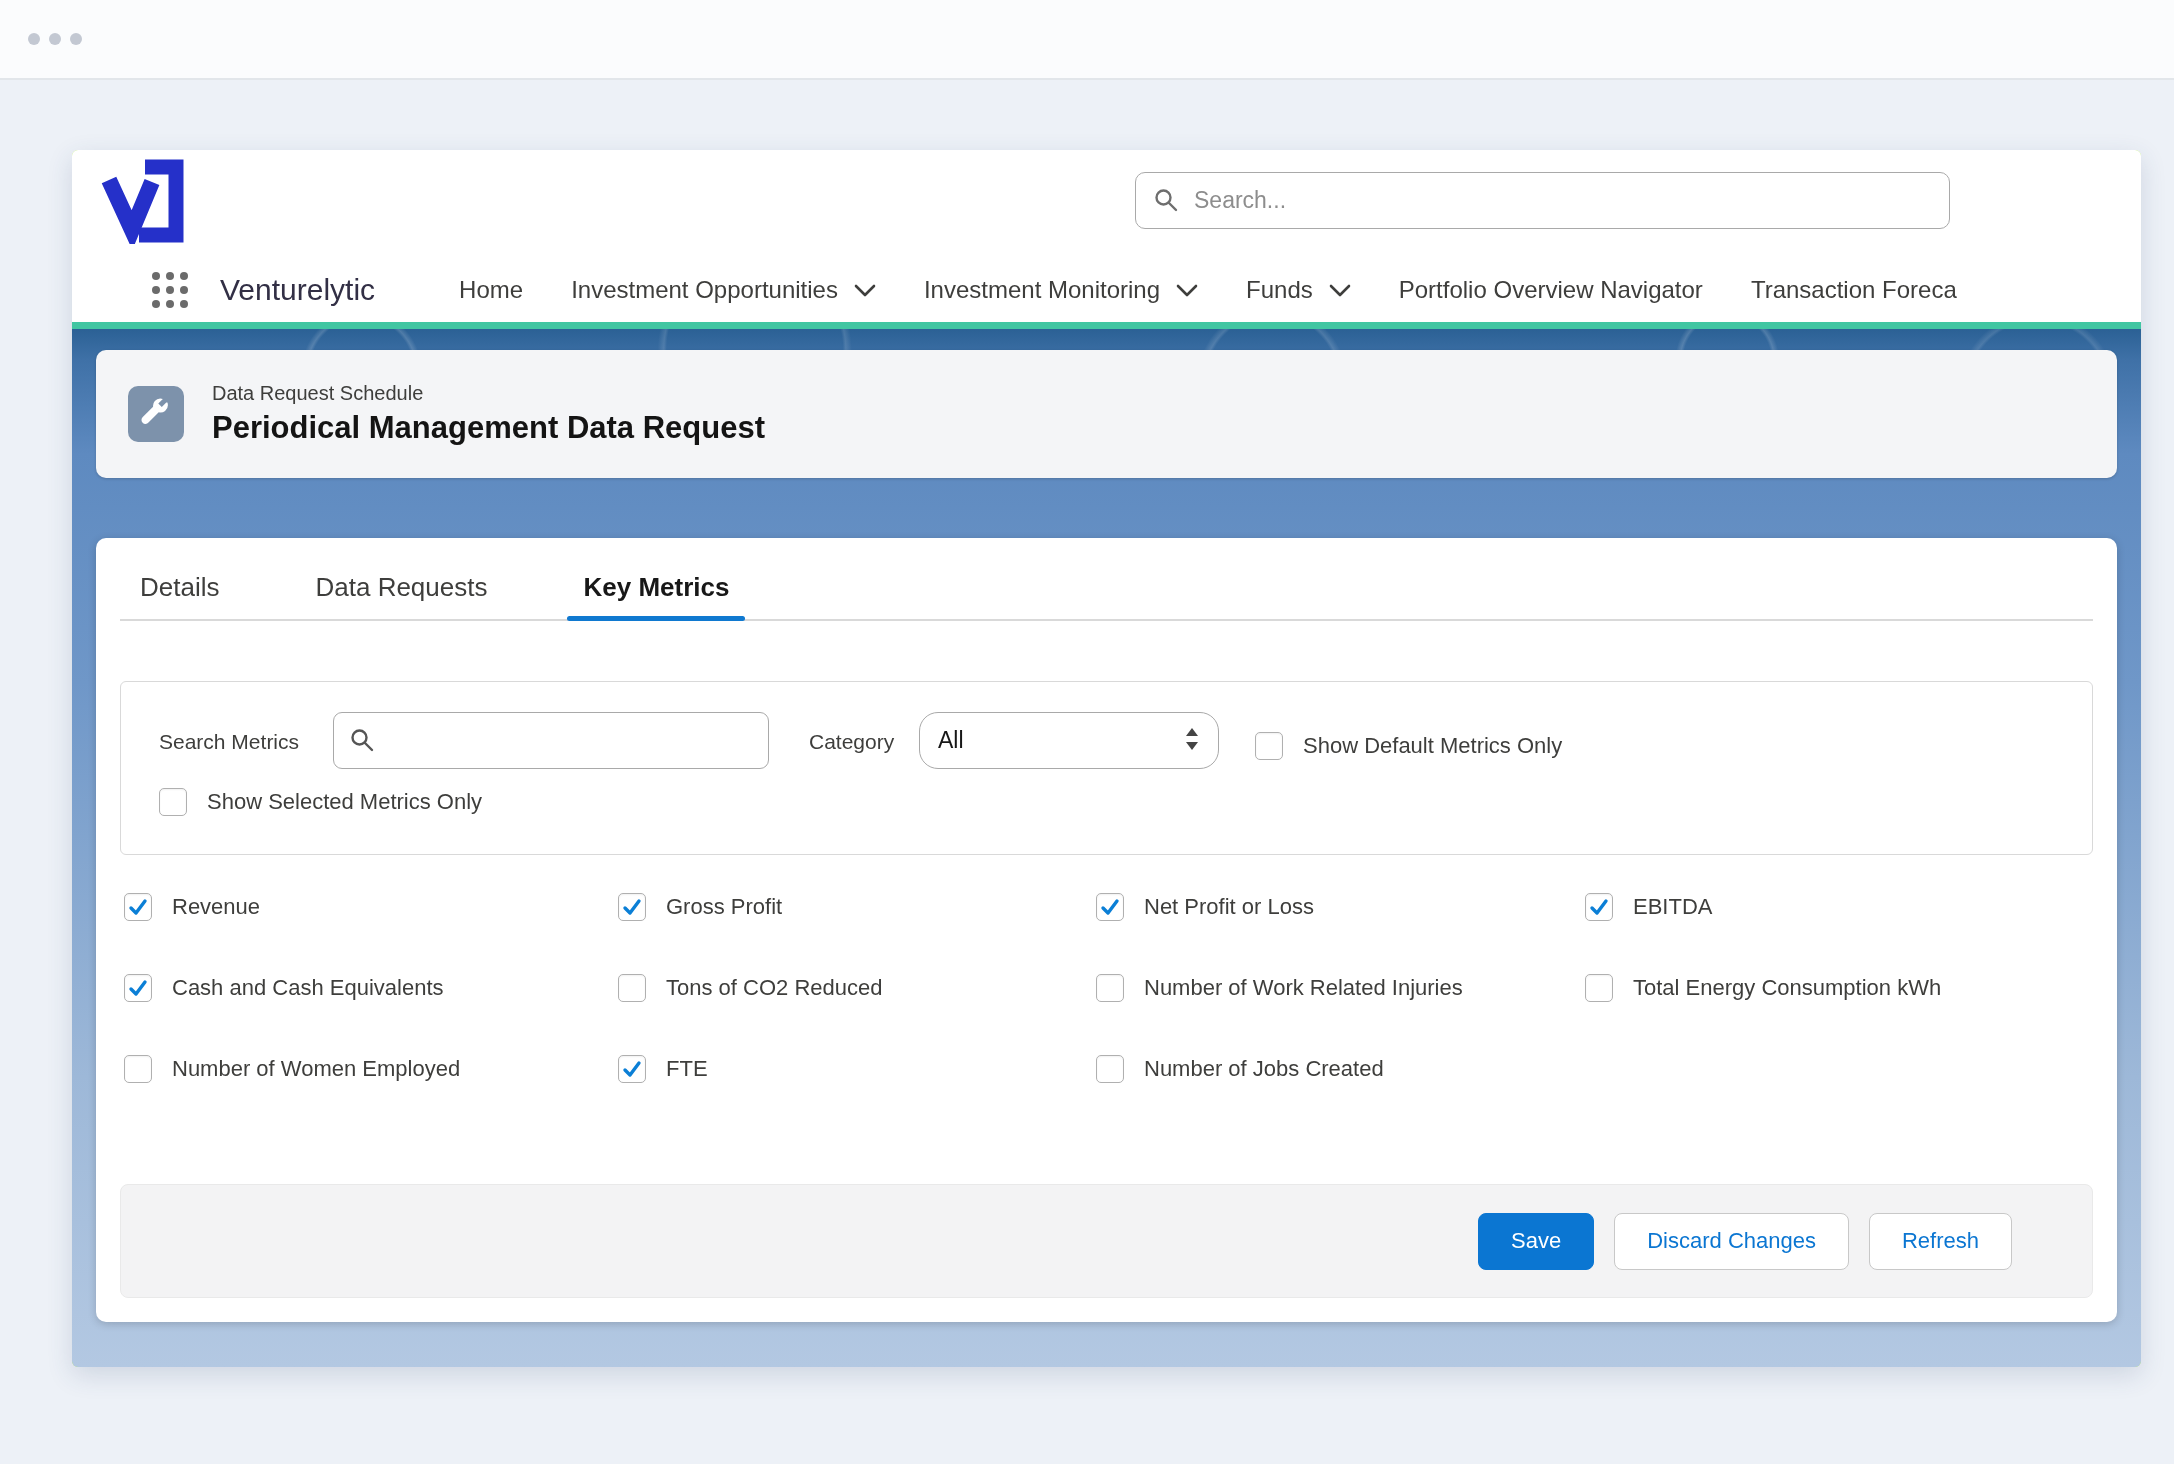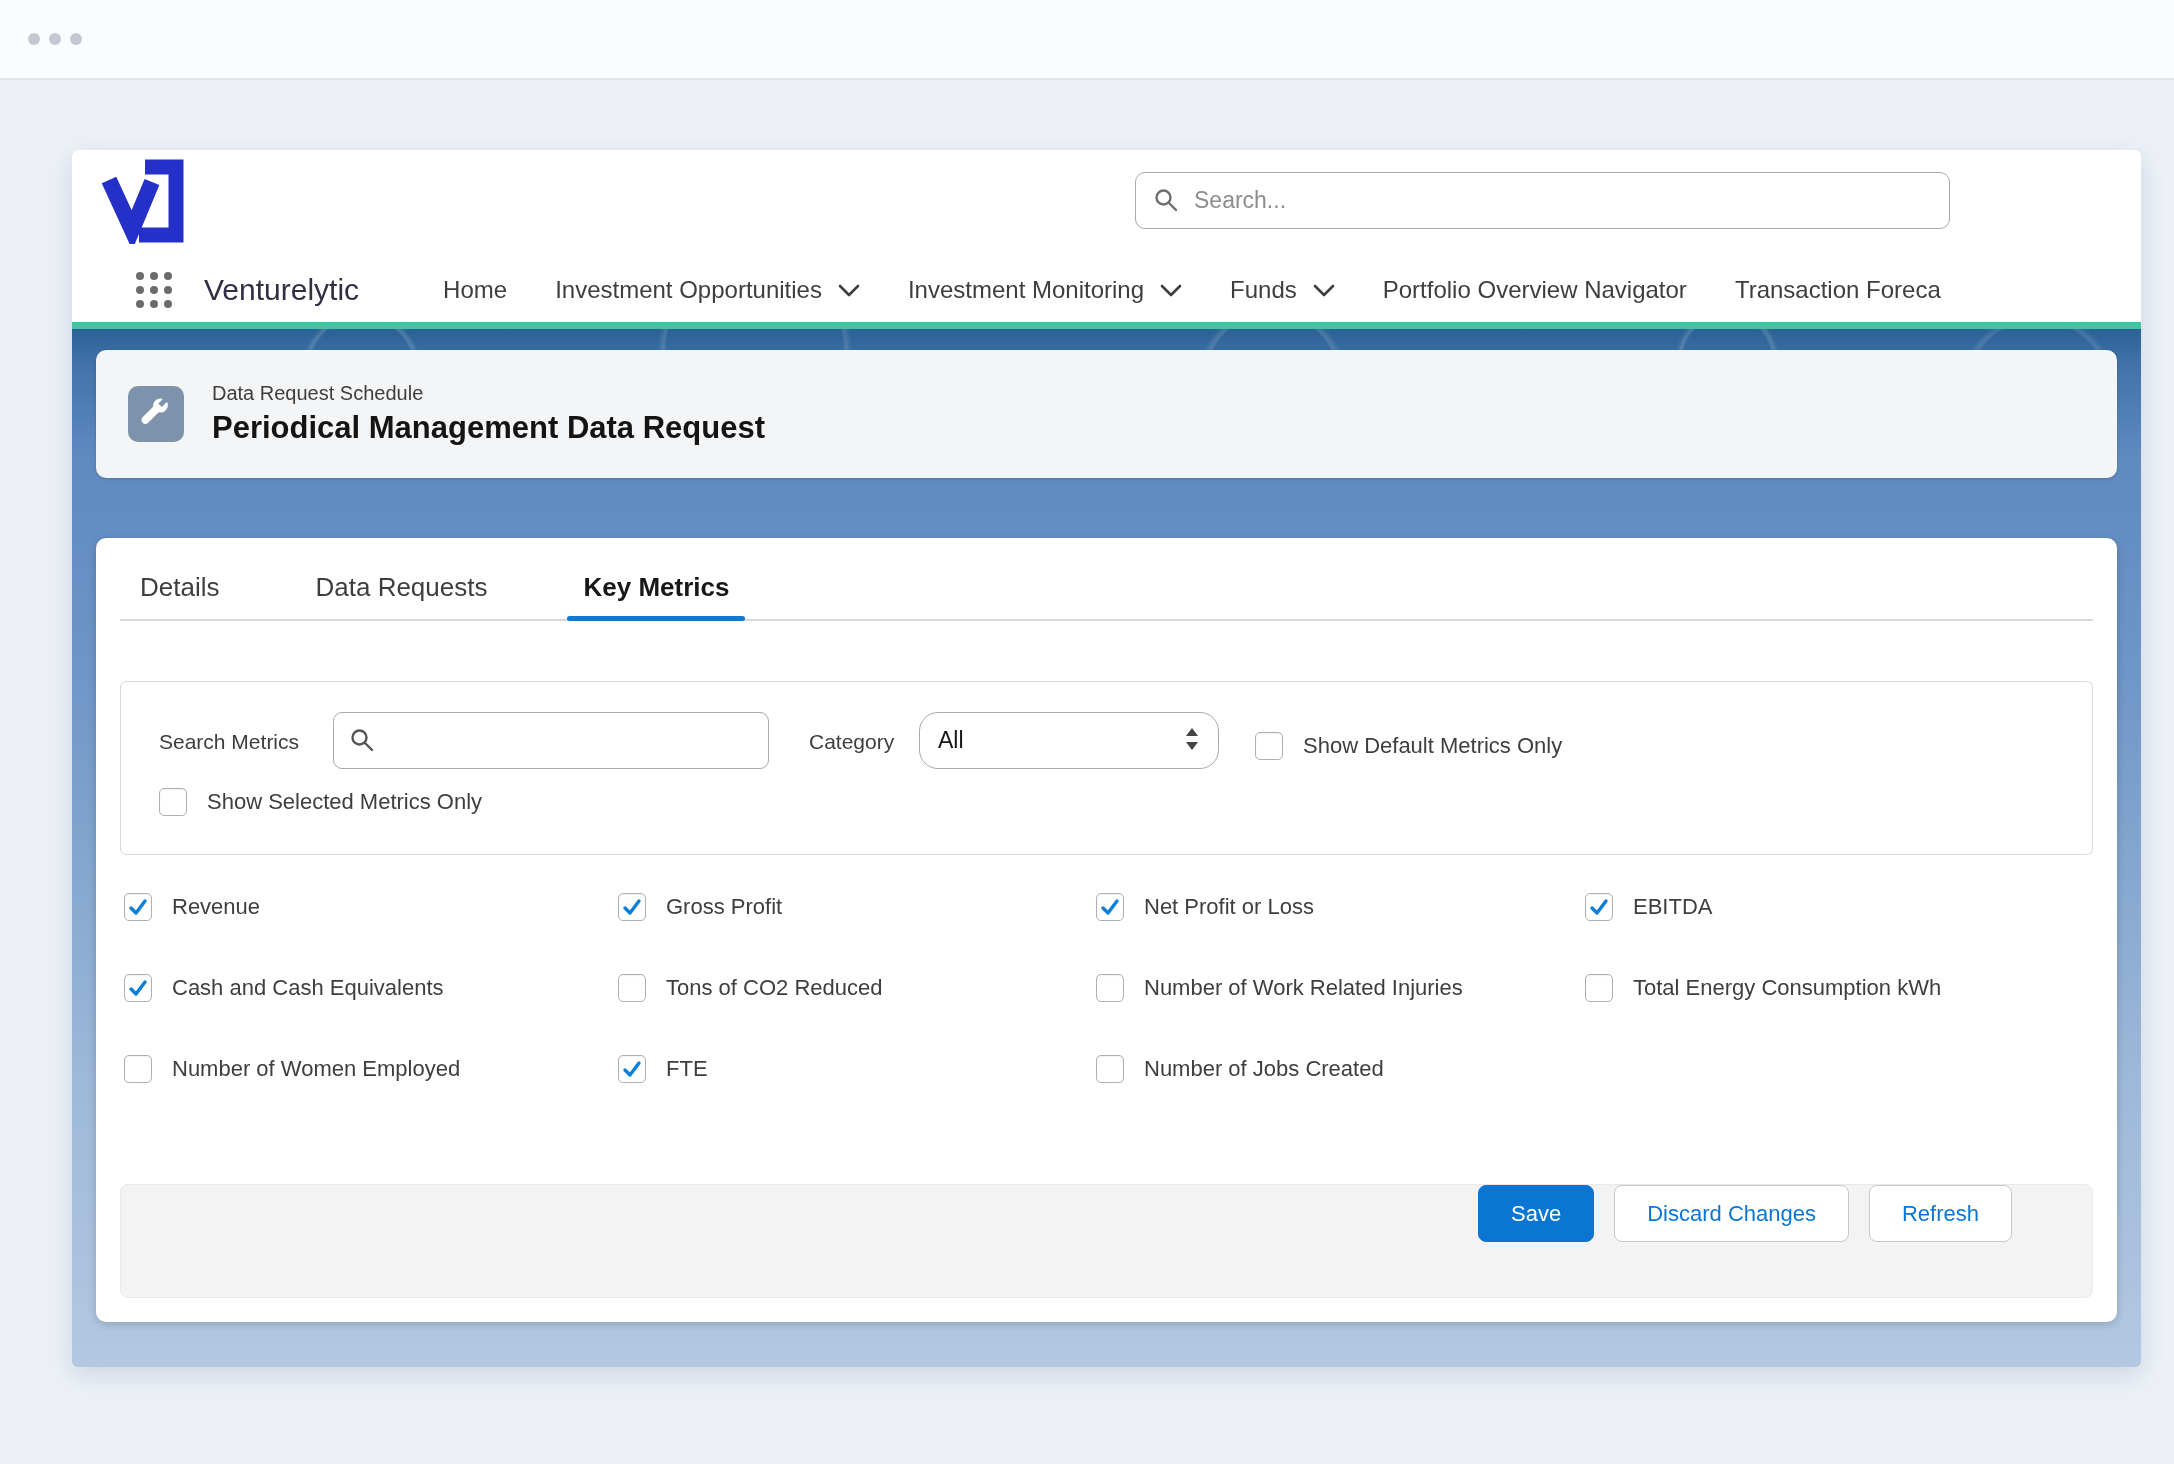--- a/index.html
+++ b/index.html
@@ -21,21 +21,21 @@
   
   .window{
     position:absolute; left:72px; top:150px; width:2069px; height:1217px;
     background:#bef264; border-radius:6px; overflow:hidden;
     box-shadow:0 8px 26px rgba(45,70,110,.16);
   }
   
   .appheader{ position:relative; height:172px; background:#fff; }
   .logo{ position:absolute; left:23px; top:8px; }
   .navrow{ position:absolute; left:0; top:112px; height:56px; width:100%;
-    display:flex; align-items:center; padding-left:60px; white-space:nowrap; overflow:hidden; }
+    display:flex; align-items:center; padding-left:76px; white-space:nowrap; overflow:hidden; }
   .waffle{ background:none; border:none; cursor:pointer; width:44px; height:44px; display:flex; align-items:center; justify-content:center; }
   .appname{ margin-left:28px; font-size:30px; font-weight:500; color:#322f45; }
   .nav{ display:flex; align-items:flex-end; margin-left:84px; gap:48px; }
   .navitem{ display:flex; align-items:center; gap:16px; font-size:24px; color:#3e3e3c; cursor:pointer; }
   .searchwrap{ position:absolute; left:1063px; top:22px; width:815px; height:57px; }
   .searchwrap input{
     width:100%; height:100%; border:1.6px solid #a9a9a9; border-radius:10px;
     padding-left:58px; font-size:23px; font-family:inherit; color:#333; outline:none; background:#fff;
   }
   .searchwrap input::placeholder{ color:#8d8d8d; }
@@ -106,21 +106,21 @@
   .metricsgrid{
     display:grid; grid-template-columns:494px 478px 489px auto;
     margin:38px 0 0 28px; row-gap:53px;
   }
   .metric{ display:flex; align-items:center; gap:20px; cursor:pointer; }
   .metric .mlabel{ font-size:22px; color:#3e3e3c; }
   
   .cardfooter{
     position:absolute; left:24px; right:24px; bottom:24px; height:114px;
     background:#f3f3f4; border:1px solid #e9e9e9; border-radius:8px;
-    display:flex; justify-content:flex-end; gap:20px; padding-right:80px;
+    display:flex; align-items:center; justify-content:flex-end; gap:20px; padding-right:80px;
   }
   .btn{
     height:57px; border-radius:8px; font-size:22px; font-family:inherit; cursor:pointer;
     display:inline-flex; align-items:center; justify-content:center; padding:0 32px;
   }
   .btn.primary{ background:#0b76d2; color:#fff; border:1px solid #0b76d2; }
   .btn.outline{ background:#fff; color:#0b76d2; border:1px solid #c8c8c8; }
 </style>
 </head>
 <body>

